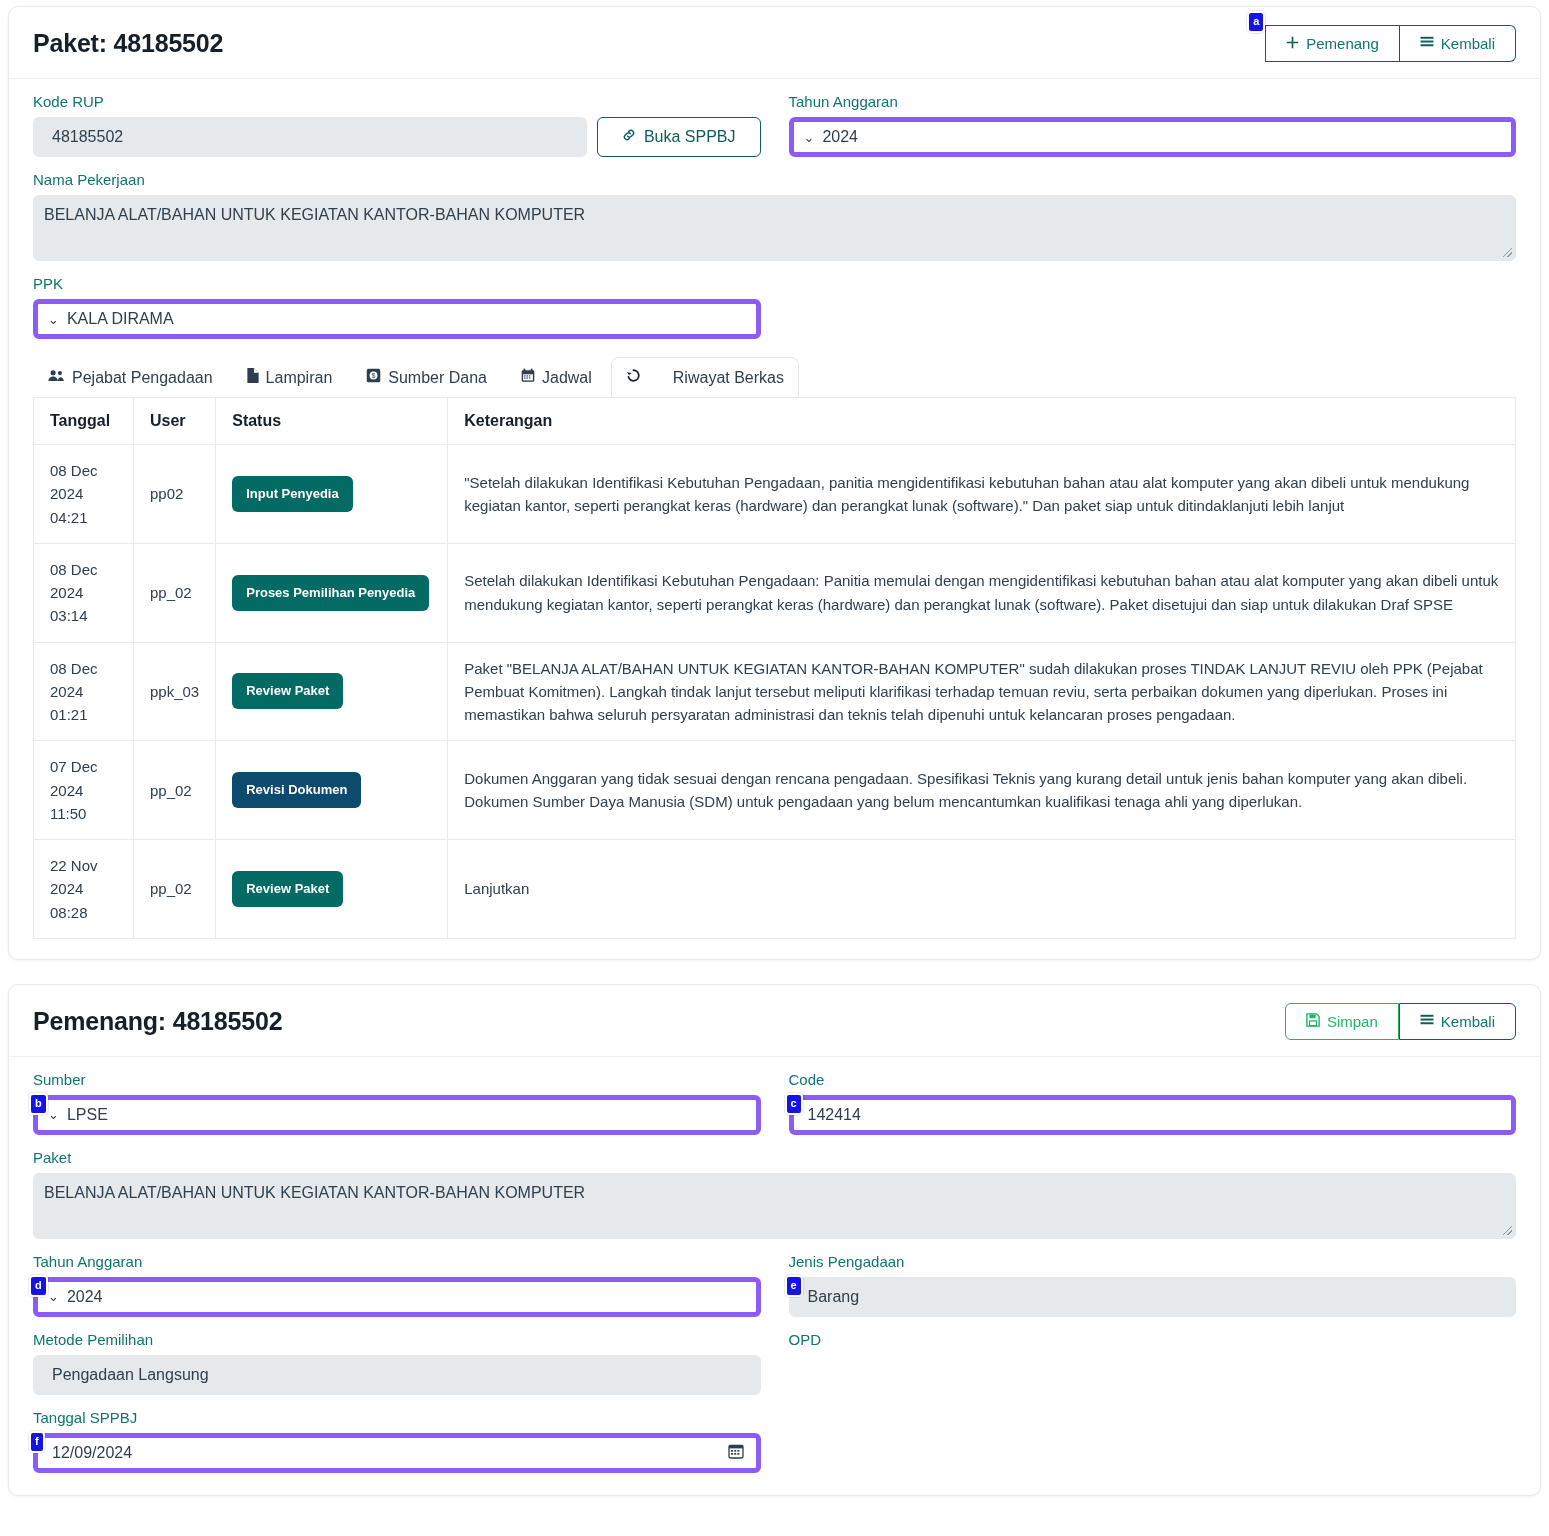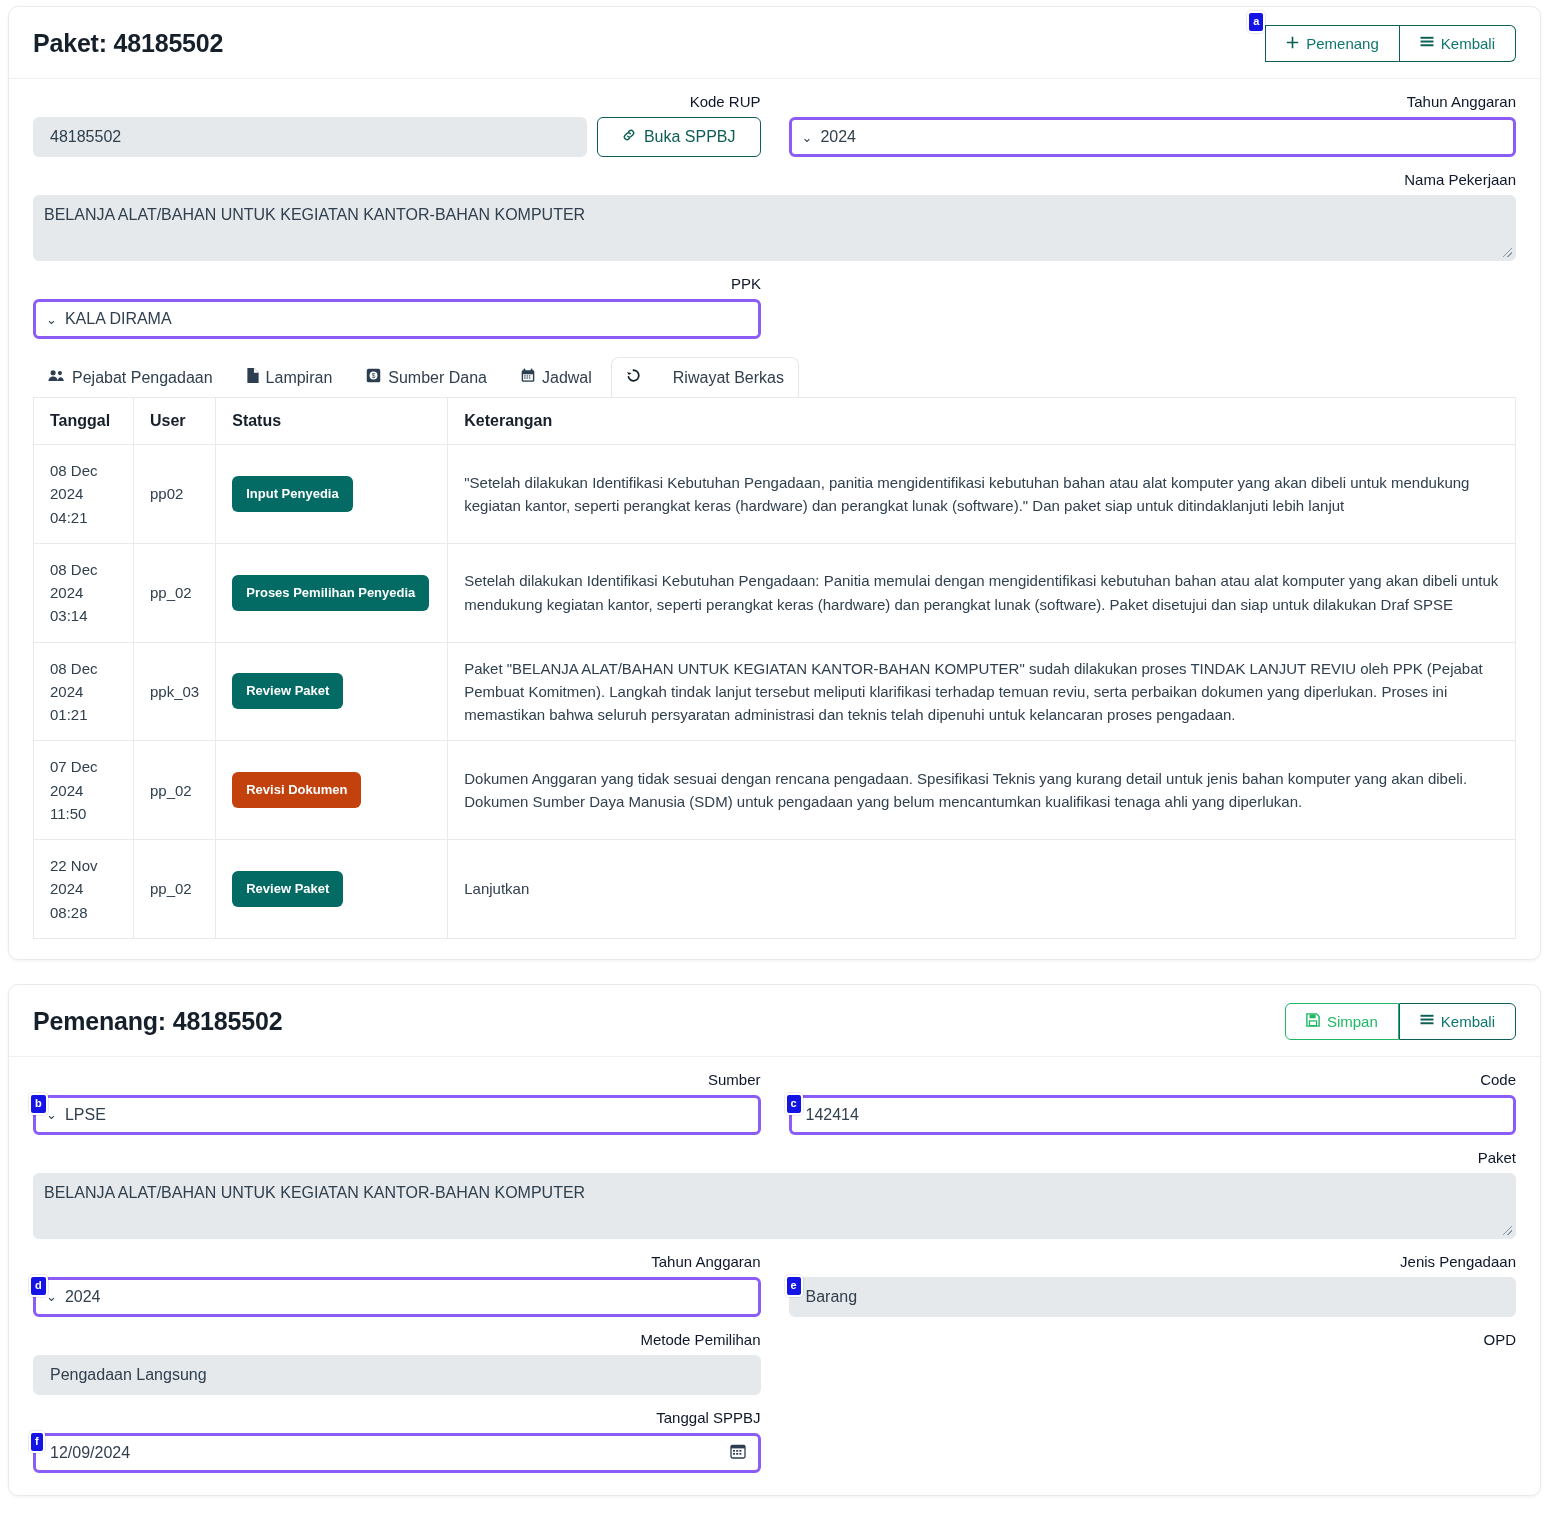--- a/index.html
+++ b/index.html
@@ -75,28 +75,27 @@
   }
 
   
   .card-body { padding: 14px 24px 20px 24px; }
   .row2 { display: flex; gap: 28px; }
   .col { flex: 1 1 0; min-width: 0; }
   .field { margin-bottom: 14px; position: relative; }
   .lbl {
     display: block;
     font-size: 15px;
-    color: #0f172a;
+    color: #0f766e;
     margin-bottom: 7px;
-    text-align: right;
   }
   .ctrl {
     width: 100%;
     height: 40px;
-    border: 3px solid #8b5cf6;
+    border: 5px solid #8b5cf6;
     border-radius: 6px;
     background: #fff;
     font-size: 16px;
     color: #31404f;
     padding: 0 14px;
     display: flex;
     align-items: center;
     font-family: "Liberation Sans", sans-serif;
   }
   .ctrl.disabled { background: #e5e9ec; border-color: #e5e9ec; }
@@ -194,21 +193,21 @@
   .badge {
     display: inline-block;
     background: #046a64;
     color: #fff;
     font-size: 13px;
     font-weight: bold;
     border-radius: 6px;
     padding: 8px 14px;
     white-space: nowrap;
   }
-  .badge.orange { background: #c2410c; }
+  .badge.orange { background: #0c4a6e; }
 </style>
 </head>
 <body>
 
 <div class="page">
 
   <div class="card">
     <div class="card-head">
       <div class="card-title">Paket: 48185502</div>
       <div class="btn-group">

